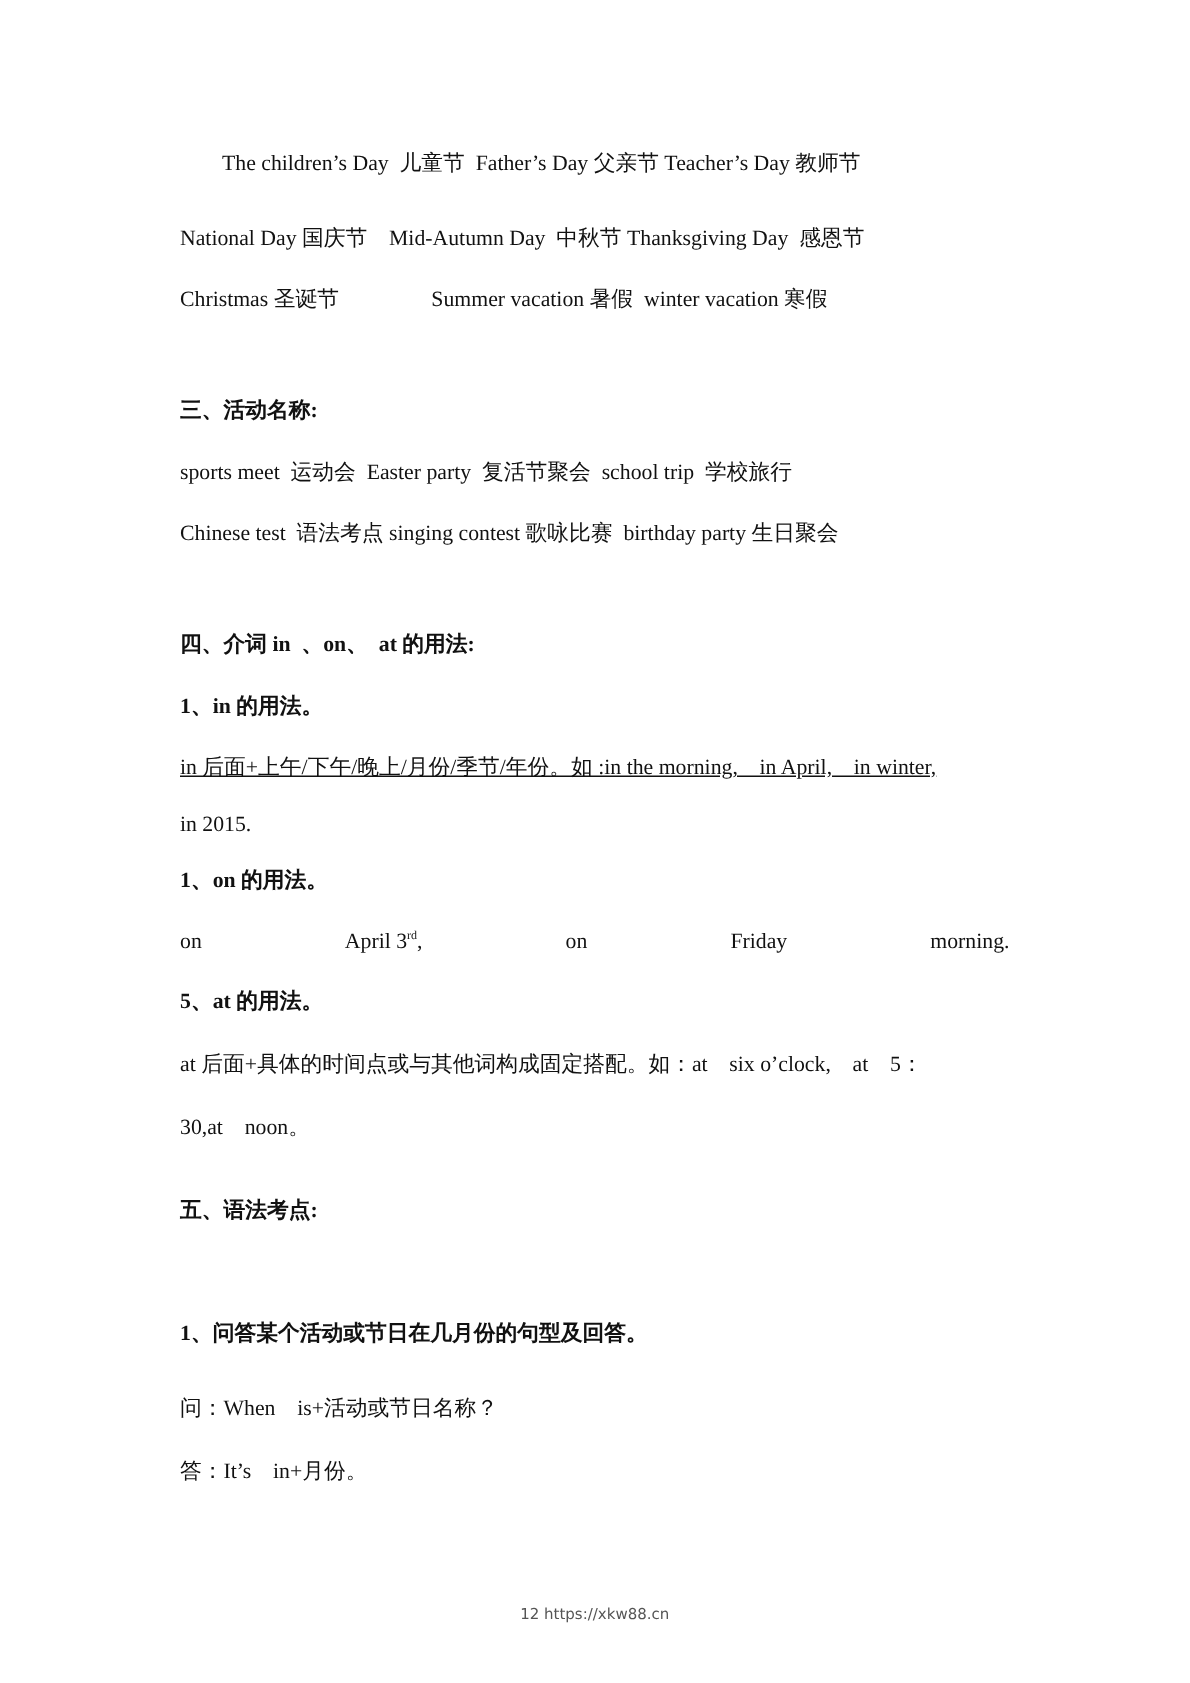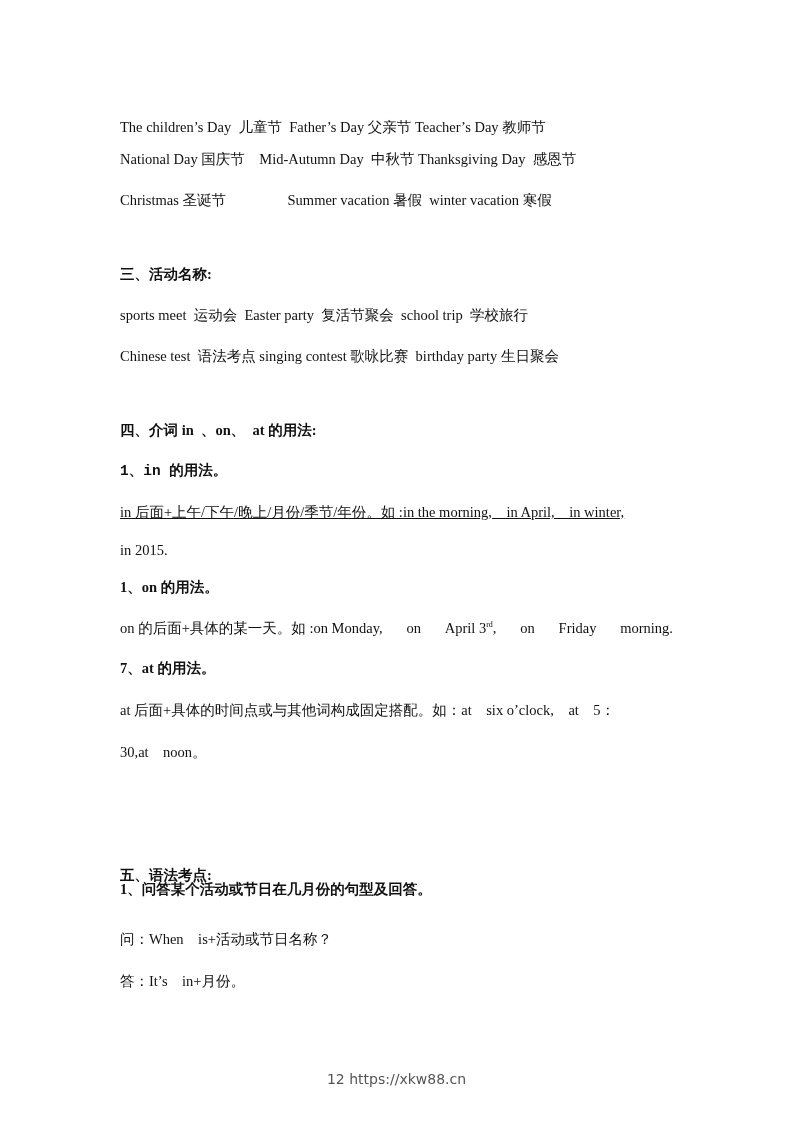--- a/index.html
+++ b/index.html
@@ -10,54 +10,53 @@
     }
     .line {
       position: absolute; left: 120px; font-size: 14.5px; white-space: pre;
       line-height: 18px;
     }
     .bold { font-weight: bold; }
     .justify { width: 553px; display: flex; justify-content: space-between; white-space: pre; }
     sup { font-size: 8px; vertical-align: 6px; line-height: 0; }
     .footer {
       position: absolute; top: 1071px; left: 0; width: 793px; text-align: center;
-      font-family: "DejaVu Sans", "Liberation Sans", sans-serif; font-size: 14px; color: #555555;
+      font-family: "DejaVu Sans", "Liberation Sans", sans-serif; font-size: 10px; color: #555555;
     }
   </style>
 </head>
 <body>
 
-<div class="line" style="top:118px;">The children’s Day  儿童节  Father’s Day 父亲节 Teacher’s Day 教师节</div>
+<div class="line" style="top:100px;margin-left:28px;">The children’s Day  儿童节  Father’s Day 父亲节 Teacher’s Day 教师节</div>
 <div class="line" style="top:150px;">National Day 国庆节    Mid-Autumn Day  中秋节 Thanksgiving Day  感恩节</div>
 <div class="line" style="top:191px;">Christmas 圣诞节                 Summer vacation 暑假  winter vacation 寒假</div>
 
 <div class="line bold" style="top:265px;">三、活动名称:</div>
 <div class="line" style="top:306px;">sports meet  运动会  Easter party  复活节聚会  school trip  学校旅行</div>
 <div class="line" style="top:347px;">Chinese test  语法考点 singing contest 歌咏比赛  birthday party 生日聚会</div>
 
 <div class="line bold" style="top:421px;">四、介词 in  、on、  at 的用法:</div>
-<div class="line bold" style="top:462px;font-family:Liberation Mono, monospace;">1、in 的用法。</div>
+<div class="line bold" style="top:462px;">1、in 的用法。</div>
 <div class="line" style="top:503px;text-decoration:underline;">in 后面+上午/下午/晚上/月份/季节/年份。如 :in the morning,    in April,    in winter,</div>
 <div class="line" style="top:541px;text-align:right;">in 2015.</div>
 
 <div class="line bold" style="top:578px;">1、on 的用法。</div>
 <div class="line justify" style="top:619px;">
-  <span>on 的后面+具体的某一天。如 :on Monday,</span>
   <span>on</span>
   <span><span>April 3</span><sup>rd</sup><span>,</span></span>
   <span>on</span>
   <span>Friday</span>
   <span>morning.</span>
 </div>
 
-<div class="line bold" style="top:659px;">7、at 的用法。</div>
+<div class="line bold" style="top:659px;">5、at 的用法。</div>
 <div class="line" style="top:701px;">at 后面+具体的时间点或与其他词构成固定搭配。如：at    six o’clock,    at    5：</div>
 <div class="line" style="top:743px;">30,at    noon。</div>
 
-<div class="line bold" style="top:866px;font-family:Liberation Serif, serif;">五、语法考点:</div>
+<div class="line bold" style="top:798px;font-family:Liberation Serif, serif;">五、语法考点:</div>
 <div class="line bold" style="top:880px;">1、问答某个活动或节日在几月份的句型及回答。</div>
 <div class="line" style="top:930px;">问：When    is+活动或节日名称？</div>
 <div class="line" style="top:972px;">答：It’s    in+月份。</div>
 
 <div class="footer">
   <span>12</span>
   <span>https://xkw88.cn</span>
 </div>
 
 </body></html>

